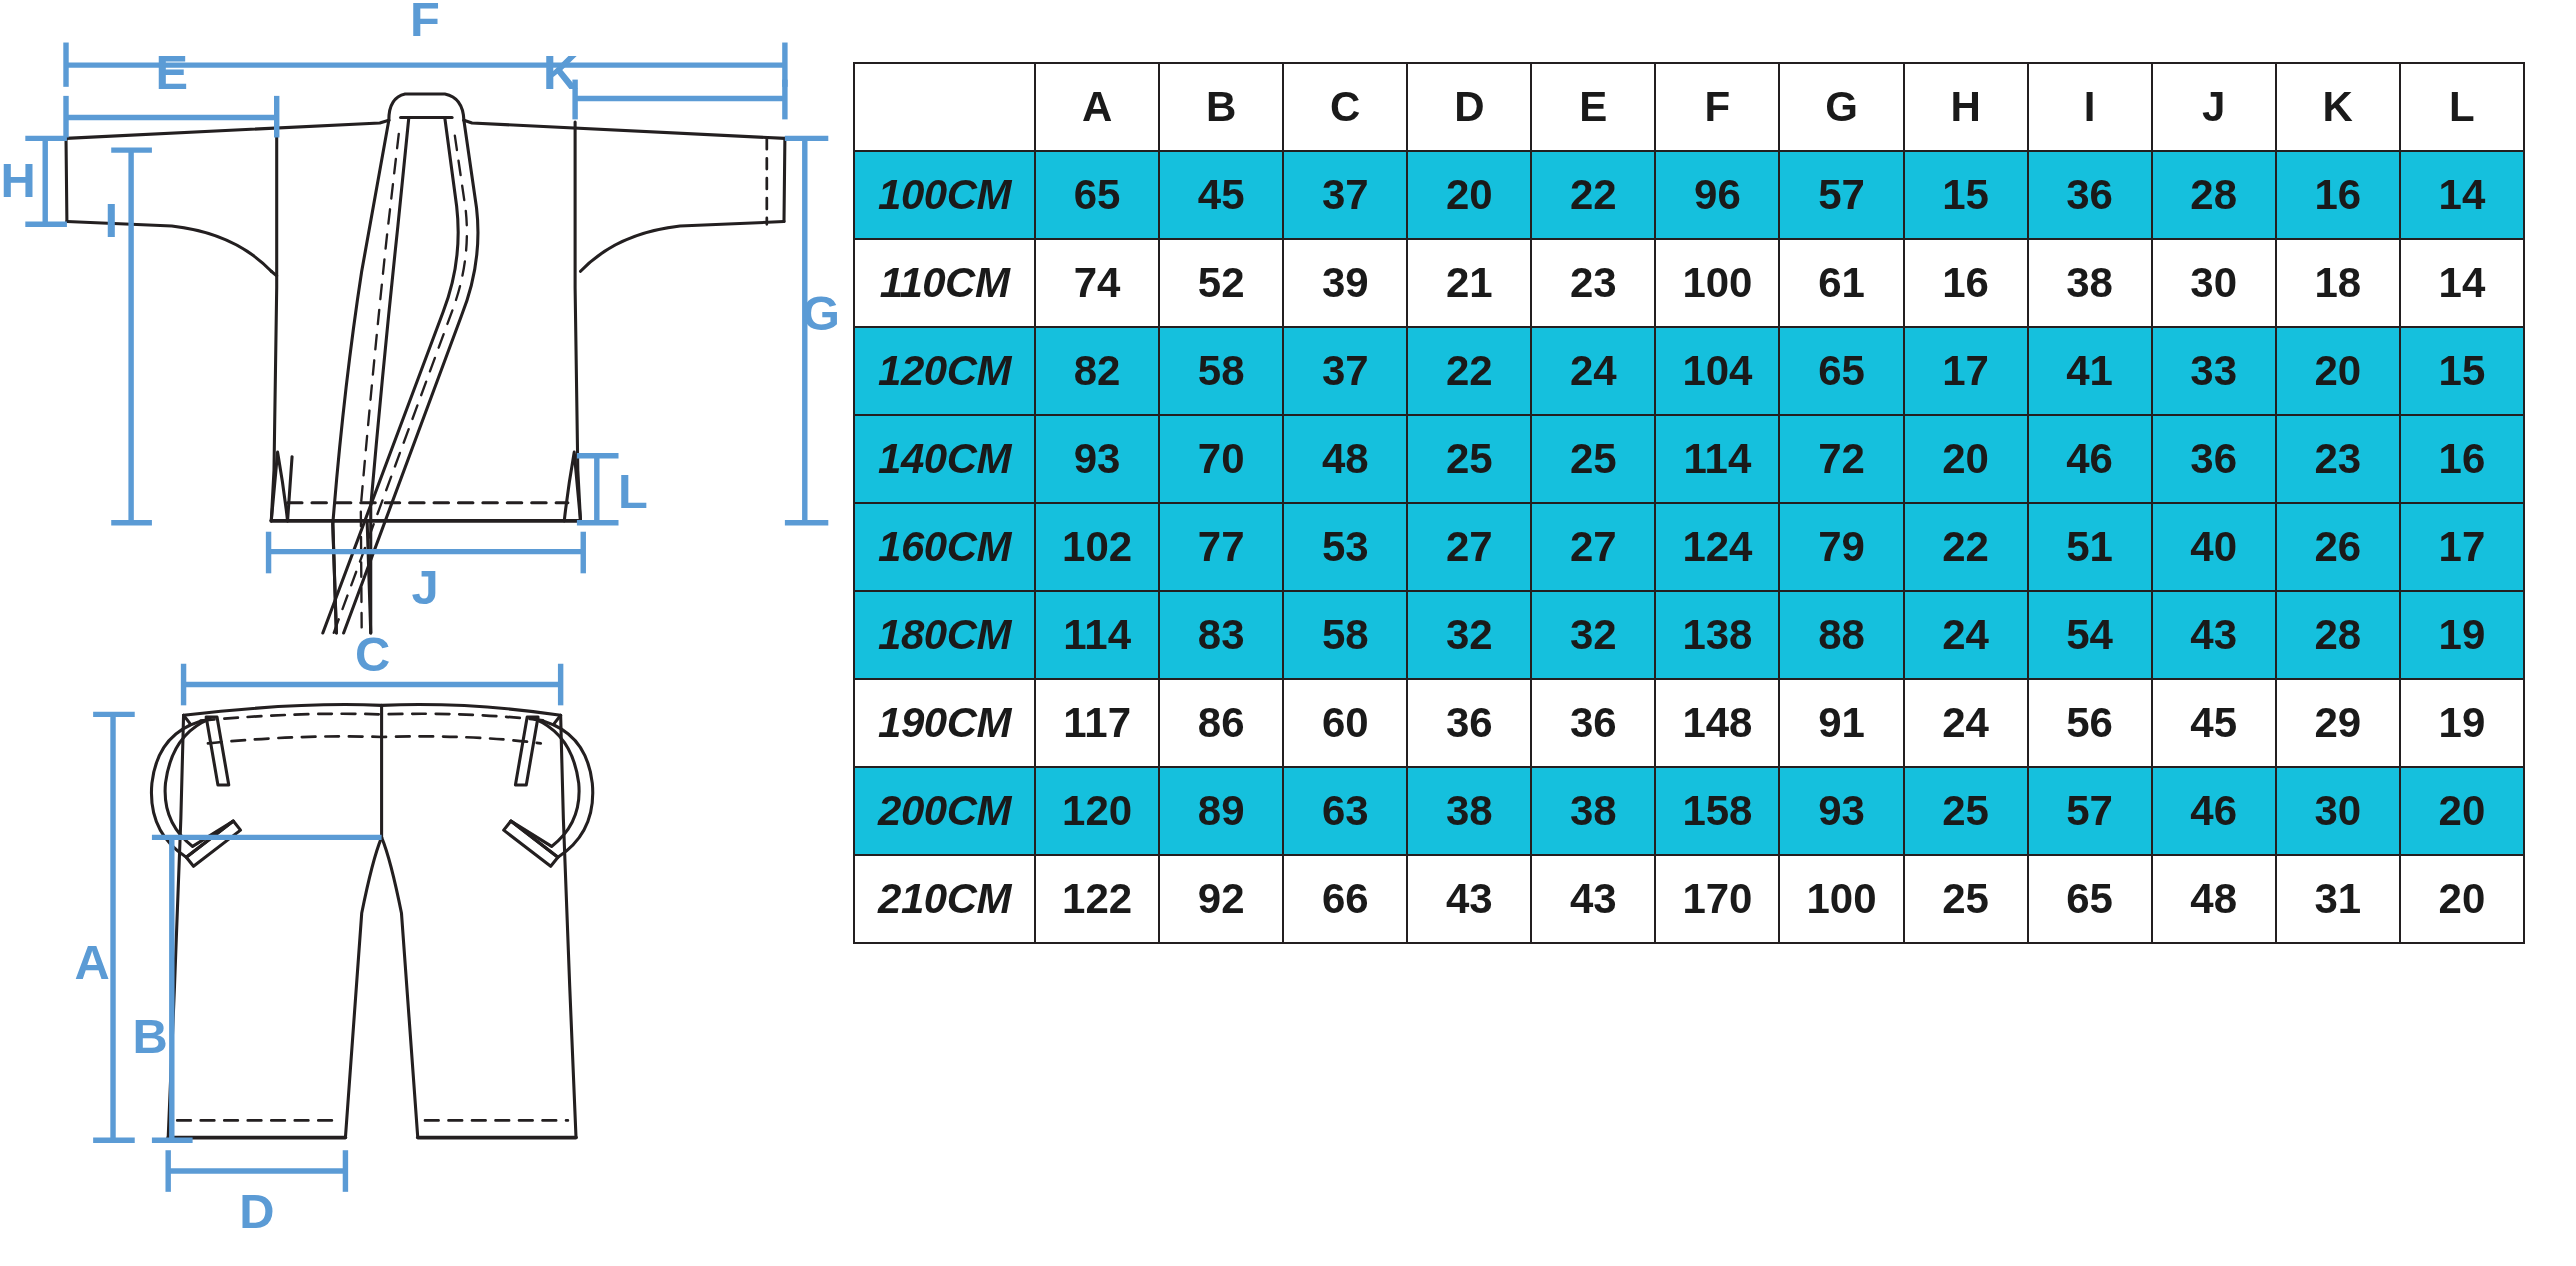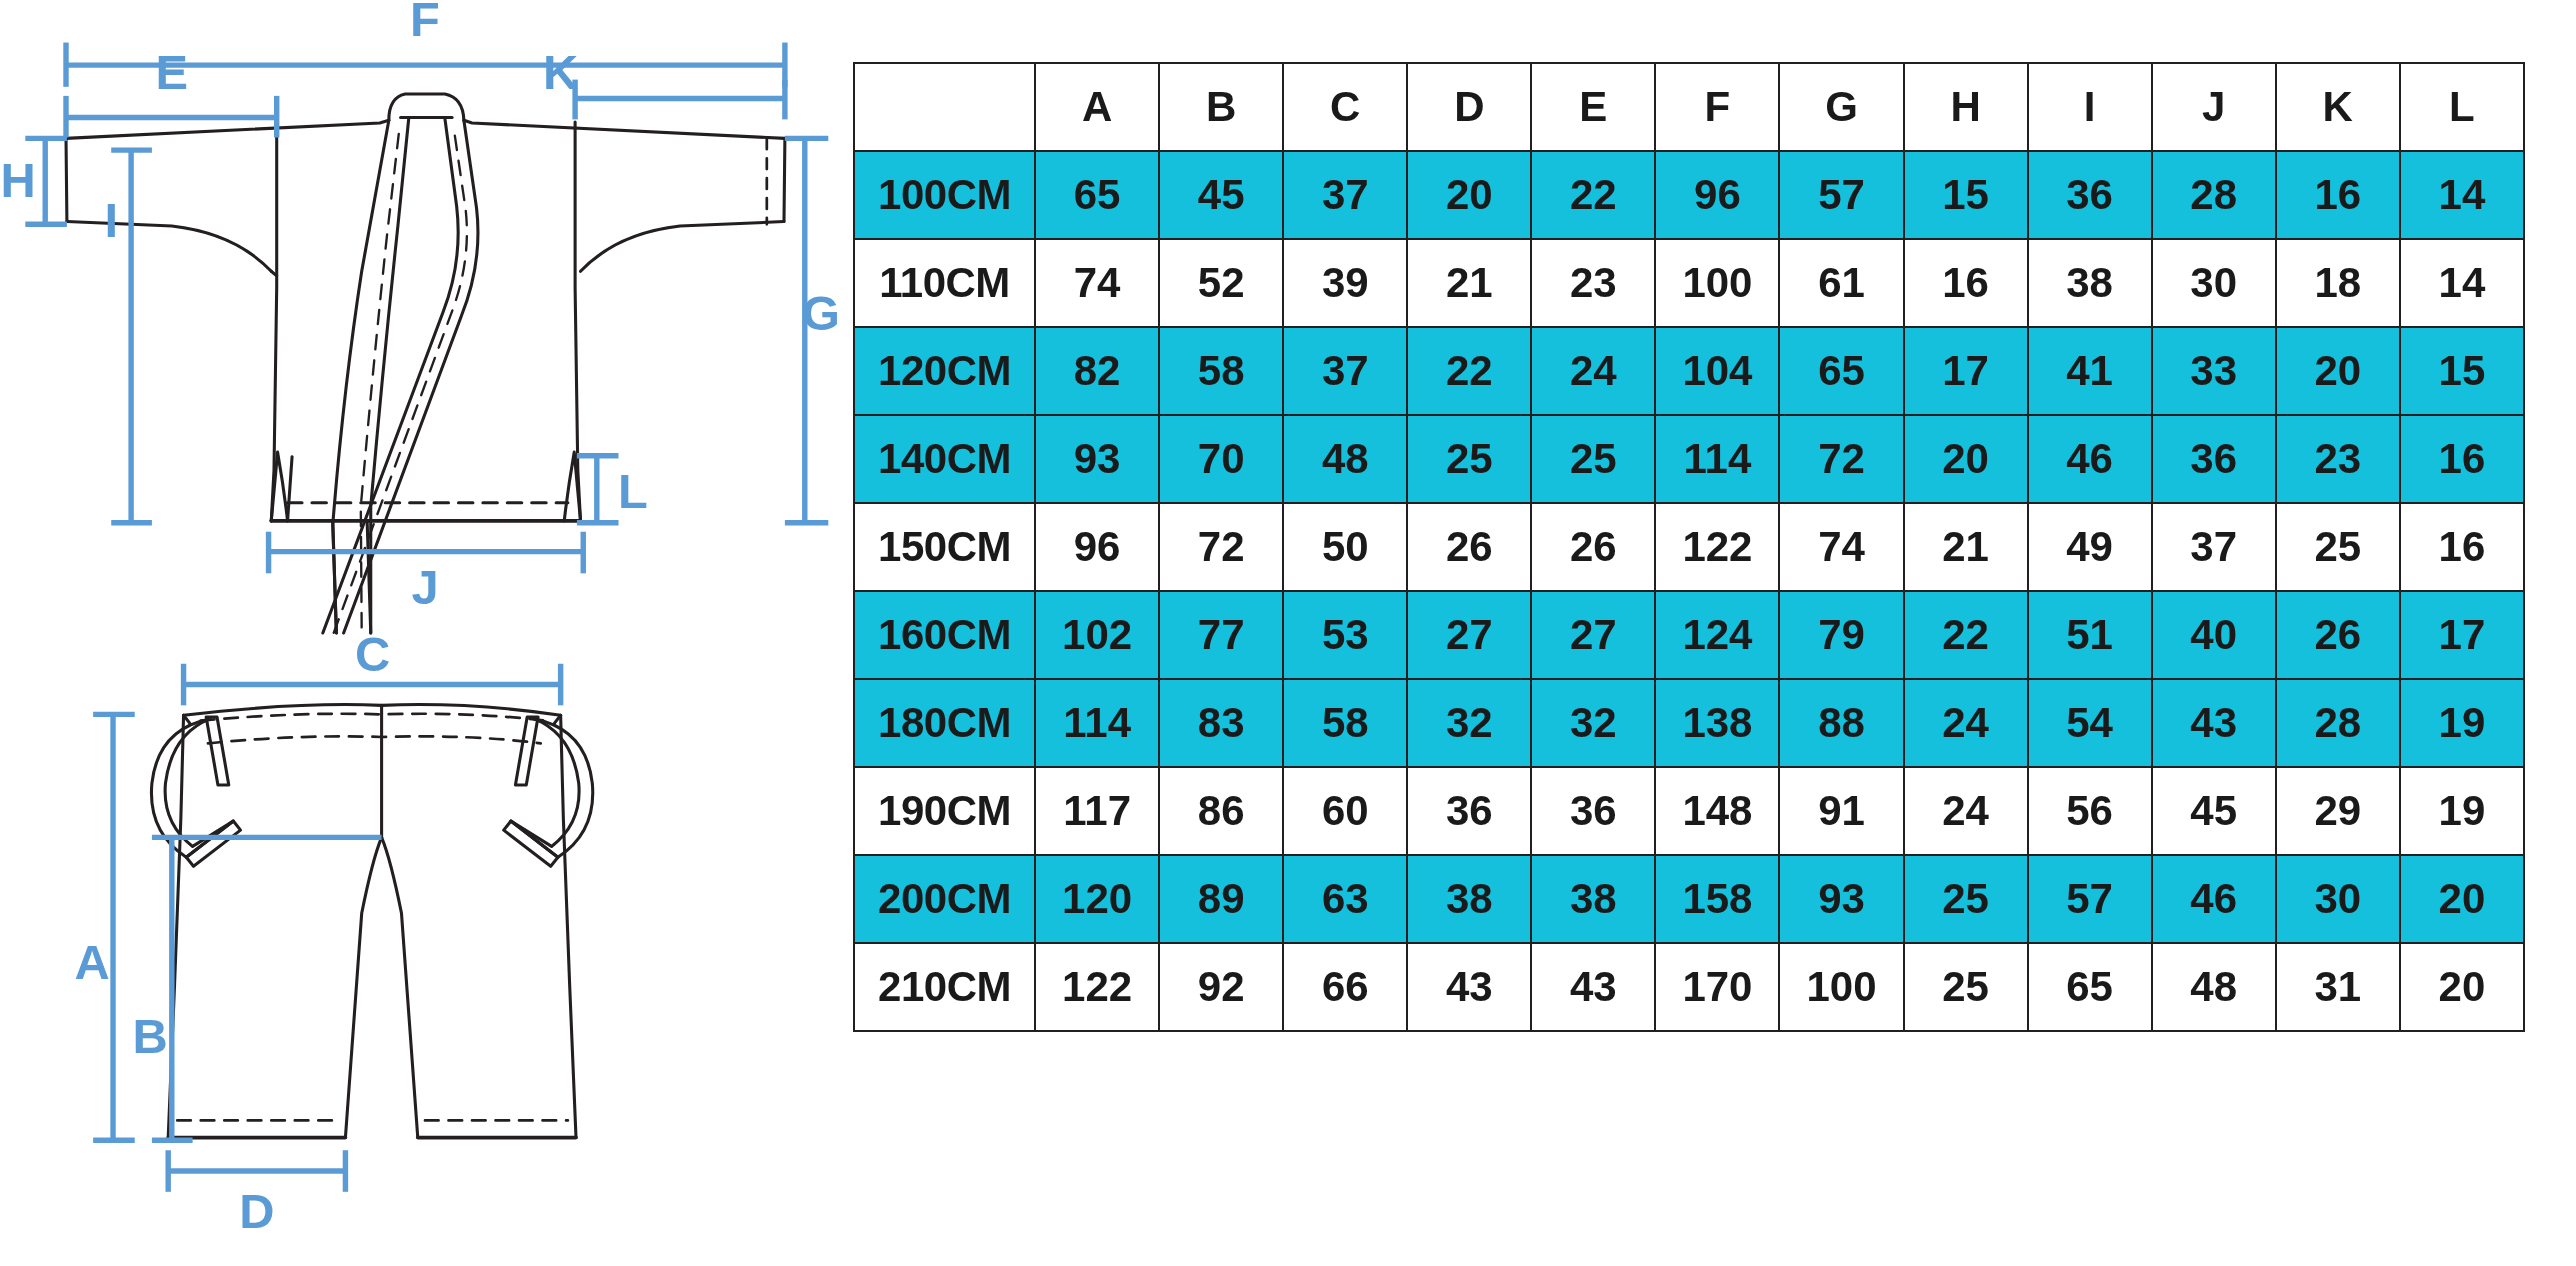--- a/index.html
+++ b/index.html
@@ -65,20 +65,21 @@
   table#size-table col.datacol { width: 124px; }
 
   table#size-table th.corner-cell { background: #ffffff; }
   table#size-table tr.alt th,
   table#size-table tr.alt td { background: #15c0dd; }
 
   table#size-table td.size-cell,
   table#size-table th.size-cell {
     font-size: 42px;
     letter-spacing: -0.5px;
+    font-style: italic;
   }
 </style>
 </head>
 <body>
 
 <div id="diagram-panel">
   <svg id="diagram-svg" width="850" height="1266" viewBox="0 0 940 1400">
 
     <g fill="none" stroke="#231f20" stroke-width="3.4" stroke-linejoin="round" stroke-linecap="round">
 
@@ -329,35 +330,20 @@
           <td>25</td>
           <td>25</td>
           <td>114</td>
           <td>72</td>
           <td>20</td>
           <td>46</td>
           <td>36</td>
           <td>23</td>
           <td>16</td>
         </tr>
-        <tr>
-          <th class="size-cell">150CM</th>
-          <td>96</td>
-          <td>72</td>
-          <td>50</td>
-          <td>26</td>
-          <td>26</td>
-          <td>122</td>
-          <td>74</td>
-          <td>21</td>
-          <td>49</td>
-          <td>37</td>
-          <td>25</td>
-          <td>16</td>
-        </tr>
         <tr class="alt">
           <th class="size-cell">160CM</th>
           <td>102</td>
           <td>77</td>
           <td>53</td>
           <td>27</td>
           <td>27</td>
           <td>124</td>
           <td>79</td>
           <td>22</td>

